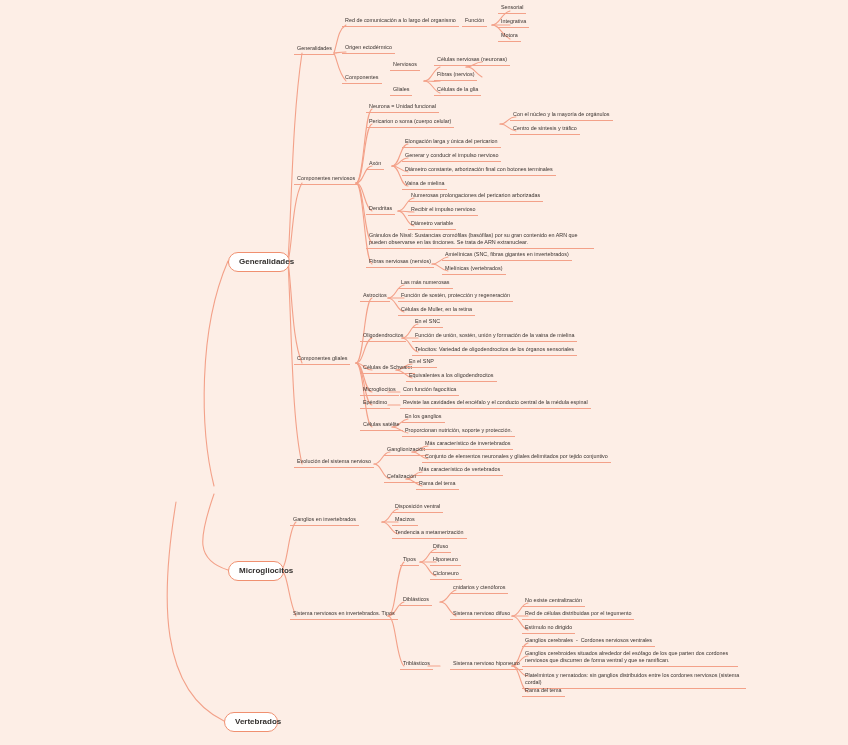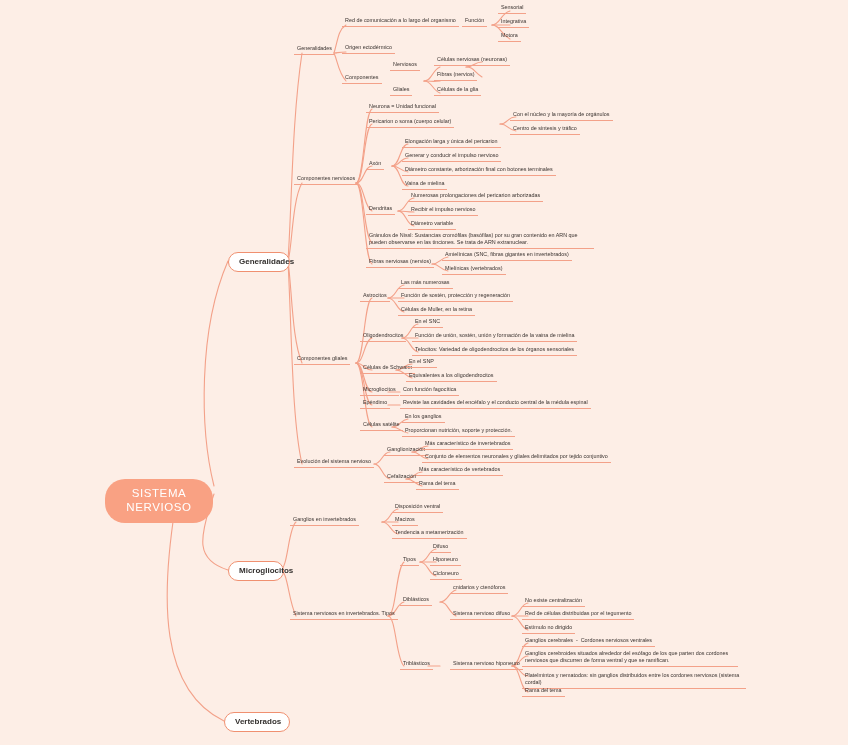--- a/index.html
+++ b/index.html
@@ -178,25 +178,24 @@
 
       <path d="M428,666 L440,666"></path>
 
       <path d="M512,666 C520,666 520,644 528,643"></path>
       <path d="M512,666 C520,666 520,656 528,656"></path>
       <path d="M512,666 C520,666 520,676 528,676"></path>
       <path d="M512,666 C520,666 520,690 528,692"></path>
     </g>
   </svg>
 
-  <div class="node root" style="left:105px; top:479px; width:108px;">SISTEMA NERVIOSO</div>
 
   <div class="node branch" style="left:228px; top:252px; width:62px;">Generalidades</div>
   <div class="node branch" style="left:228px; top:561px; width:56px;">Microgliocitos</div>
-  <div class="node branch" style="left:224px; top:712px; width:66px;">Vertebrados</div>
+  <div class="node branch" style="left:224px; top:712px; width:54px;">Vertebrados</div>
 
   <div class="node leaf" style="left:294px; top:45px;">Generalidades</div>
   <div class="node leaf" style="left:342px; top:17px;">Red de comunicación a lo largo del organismo</div>
   <div class="node leaf" style="left:462px; top:17px;">Función</div>
   <div class="node leaf" style="left:498px; top:4px;">Sensorial</div>
   <div class="node leaf" style="left:498px; top:18px;">Integrativa</div>
   <div class="node leaf" style="left:498px; top:32px;">Motora</div>
 
   <div class="node leaf" style="left:342px; top:44px;">Origen ectodérmico</div>
 

